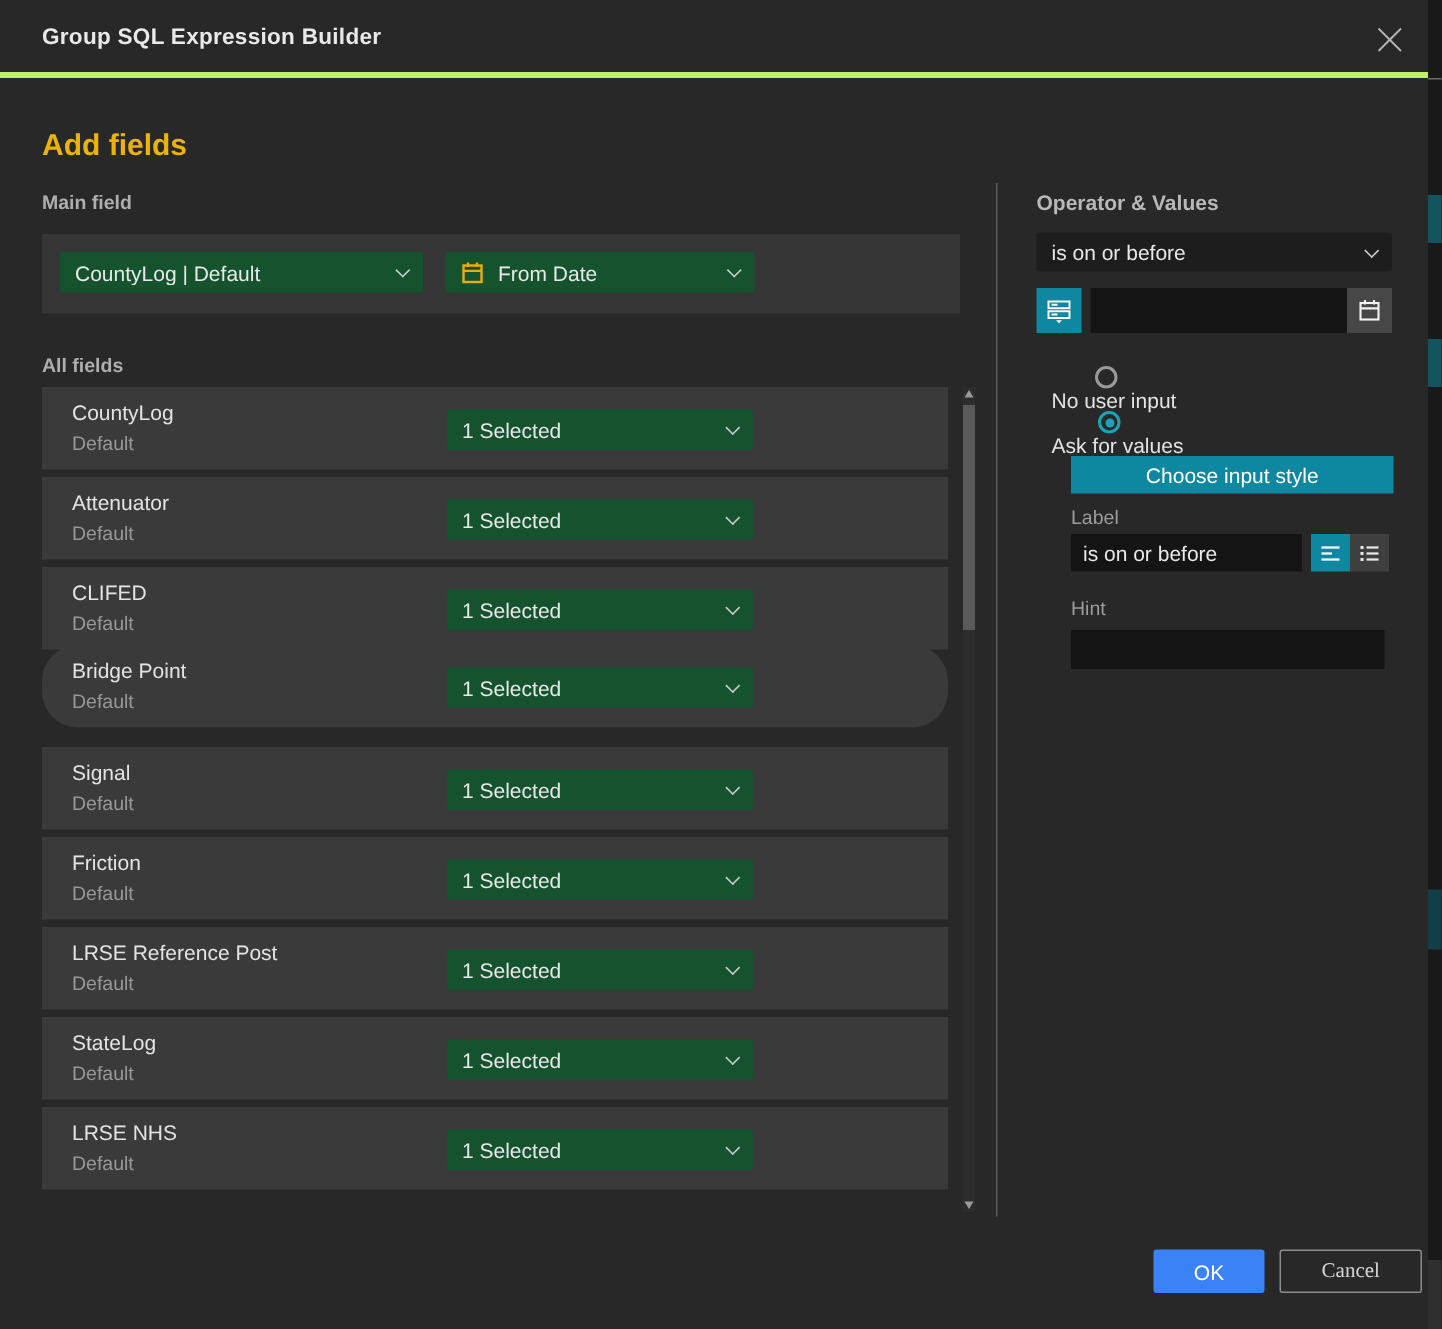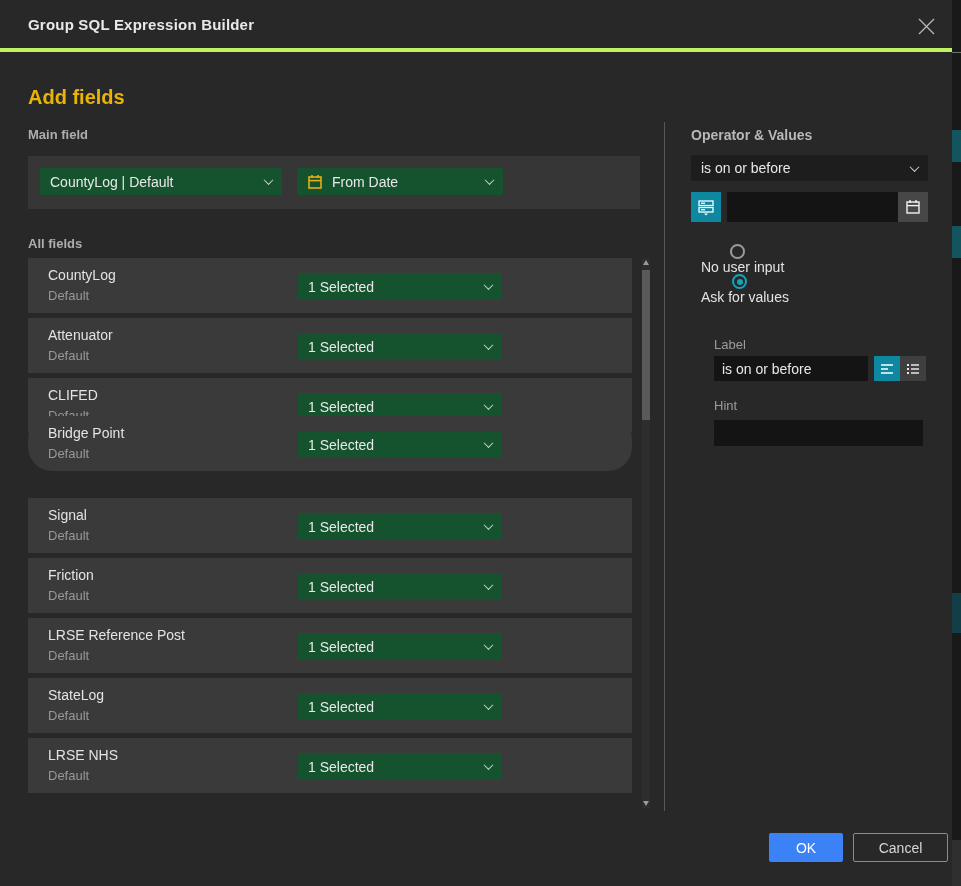--- a/index.html
+++ b/index.html
@@ -72,21 +72,21 @@
     align-items:center; justify-content:center; cursor:pointer; }
   .mini-btn.sel { background:#0e87a0; }
   .mini-btn.plain { background:#3f3f3f; }
   .hint-input { position:absolute; left:714px; top:420px; width:209px; height:26px; background:#141414;
     border:none; color:#e8e8e8; font-size:14px; padding:0 8px; outline:none; }
 
   
   .ok-btn { position:absolute; left:769px; top:833px; width:74px; height:29px; background:#3b82f6;
     border:none; border-radius:2px; color:#fff; font-size:14px; cursor:pointer; font-family:inherit; }
   .cancel-btn { position:absolute; left:853px; top:833px; width:95px; height:29px; background:transparent;
-    border:1px solid #8c8c8c; border-radius:2px; color:#d6d6d6; font-size:14px; cursor:pointer; font-family:Liberation Sans, sans-serif; }
+    border:1px solid #8c8c8c; border-radius:2px; color:#d6d6d6; font-size:14px; cursor:pointer; font-family:Liberation Serif, serif; }
 
   
   .edge { position:absolute; left:952px; top:0; width:9px; height:886px; background:#191919; }
   .edge .b1 { position:absolute; left:0; top:130px; width:9px; height:32px; background:#14545e; }
   .edge .b2 { position:absolute; left:0; top:226px; width:9px; height:32px; background:#14545e; }
   .edge .b3 { position:absolute; left:0; top:593px; width:9px; height:40px; background:#123f47; }
   .edge .b4 { position:absolute; left:0; top:840px; width:9px; height:46px; background:#2f2f2f; }
   .edge .line { position:absolute; left:0; top:52px; width:9px; height:1px; background:#6f6f6f; }
 </style>
 </head>
@@ -144,21 +144,21 @@
     </div>
   </div>
       <div class="field-row" style="top: 378px;">
     <span class="f-name">CLIFED</span>
     <span class="f-sub">Default</span>
     <div class="dd f-dd">
       <span class="txt">1 Selected</span>
       <span class="chev"></span>
     </div>
   </div>
-      <div class="field-row" style="top: 416px; border-radius: 24px;">
+      <div class="field-row" style="top: 430px; border-radius: 24px;">
     <span class="f-name">Bridge Point</span>
     <span class="f-sub">Default</span>
     <div class="dd f-dd">
       <span class="txt">1 Selected</span>
       <span class="chev"></span>
     </div>
   </div>
       <div class="field-row" style="top: 498px;">
     <span class="f-name">Signal</span>
     <span class="f-sub">Default</span>
@@ -238,20 +238,21 @@
       <div class="radio-row" style="top: 244px; flex-direction: column;">
     <span class="radio"></span>
     <span class="radio-label">No user input</span>
   </div>
       <div class="radio-row" style="top: 274px; flex-direction: column;">
     <span class="radio sel"></span>
     <span class="radio-label">Ask for values</span>
   </div>
     </div>
 
+  <button class="choose-btn">Choose input style</button>
 
   <div class="cap" style="left:714px; top:337px;">Label</div>
   <input class="label-input" value="is on or before" style="">
   <div class="mini-btn sel" style="left:874px;">
     <svg width="14" height="14" viewBox="0 0 14 14">
       <line x1="1" y1="3" x2="13" y2="3" stroke="#fff" stroke-width="1.5"></line>
       <line x1="1" y1="7" x2="8" y2="7" stroke="#fff" stroke-width="1.5"></line>
       <line x1="1" y1="11" x2="13" y2="11" stroke="#fff" stroke-width="1.5"></line>
     </svg>
   </div>

